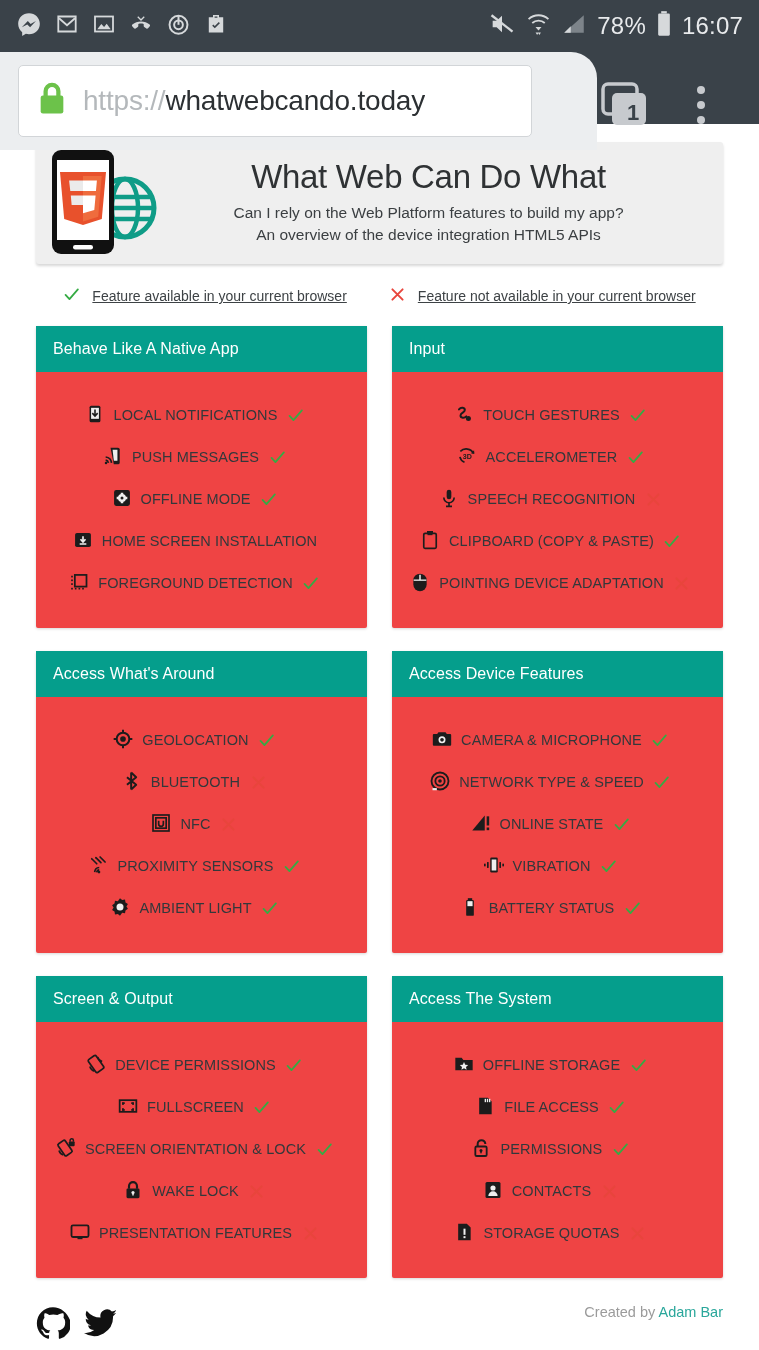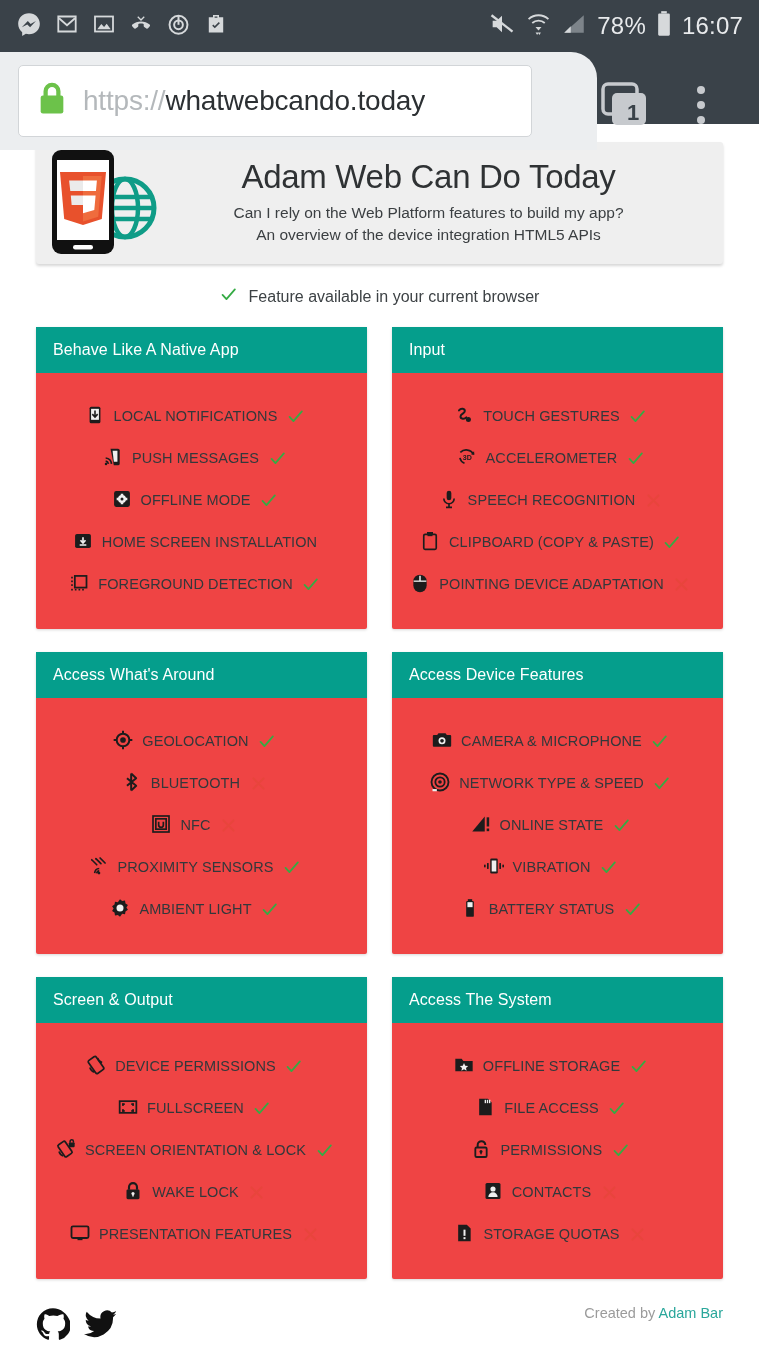--- a/index.html
+++ b/index.html
@@ -98,21 +98,21 @@
     letter-spacing: -.3px; line-height: 1.1; margin-bottom: 7px;
   }
   .hero-sub {
     font-size: 15.5px; color: #3b3f42; line-height: 1.38;
   }
 
   .legend {
     display: flex; justify-content: center; align-items: center;
     gap: 42px; margin-top: 22px; padding-bottom: 2px;
   }
-  .legend-item { display: flex; align-items: center; gap: 12px; font-size: 16px; color: #3d4245; }
+  .legend-item { display: flex; align-items: center; gap: 12px; font-size: 14px; color: #3d4245; text-decoration: underline; }
 
   .grid {
     display: grid;
     grid-template-columns: 1fr 1fr;
     column-gap: 25px;
     row-gap: 23px;
     margin: 18px 36px 0 36px;
   }
   .card {
     background: #ef4444;
@@ -271,34 +271,42 @@
         <rect x="10" y="14" width="52" height="80" fill="#ffffff"></rect>
         <rect x="26" y="99" width="20" height="4.5" rx="2.2" fill="#ffffff"></rect>
 
         <path d="M13 26h46l-4.2 47L36 79 17.2 73z" fill="#e8512c"></path>
         <path d="M36 30v45.5l15.2-4.8L54.7 30z" fill="#ef6c3d"></path>
         <path d="M36 34.5h13.9l-.95 10.5H36v-10.5zM36 49.5h12.6l-1.3 14.5L36 67.3z" fill="#ffffff"></path>
         <path d="M36 34.5H22.1l1.2 10.5H36v-10.5zM36 49.5H23.8l.85 9.4H36z" fill="#ebebeb"></path>
       </svg>
     </div>
     <div class="hero-text">
-      <div class="hero-title">Adam Web Can Do Today</div>
+      <div class="hero-title">What Web Can Do What</div>
       <div class="hero-sub">Can I rely on the Web Platform features to build my app?</div>
       <div class="hero-sub">An overview of the device integration HTML5 APIs</div>
     </div>
   </div>
 
   <div class="legend">
     <div class="legend-item">
       <span>
         <svg width="17" height="17" viewBox="0 0 20 20">
             <path d="M3 10.5l4.6 5L17.5 4" fill="none" stroke="#35ab44" stroke-width="2.1" stroke-linecap="round" stroke-linejoin="round"></path>
           </svg>
       </span>
       <span>Feature available in your current browser</span>
+    </div>
+    <div class="legend-item">
+      <span>
+        <svg width="17" height="17" viewBox="0 0 20 20">
+            <path d="M4 4l12 12M16 4L4 16" fill="none" stroke="#e8453c" stroke-width="2.3" stroke-linecap="round"></path>
+          </svg>
+      </span>
+      <span>Feature not available in your current browser</span>
     </div>
   </div>
 
   <div class="grid">
 
     <div class="card">
       <div class="card-head">Behave Like A Native App</div>
       <div class="card-body">
         <div class="feature">
             <div class="feature-inner">

